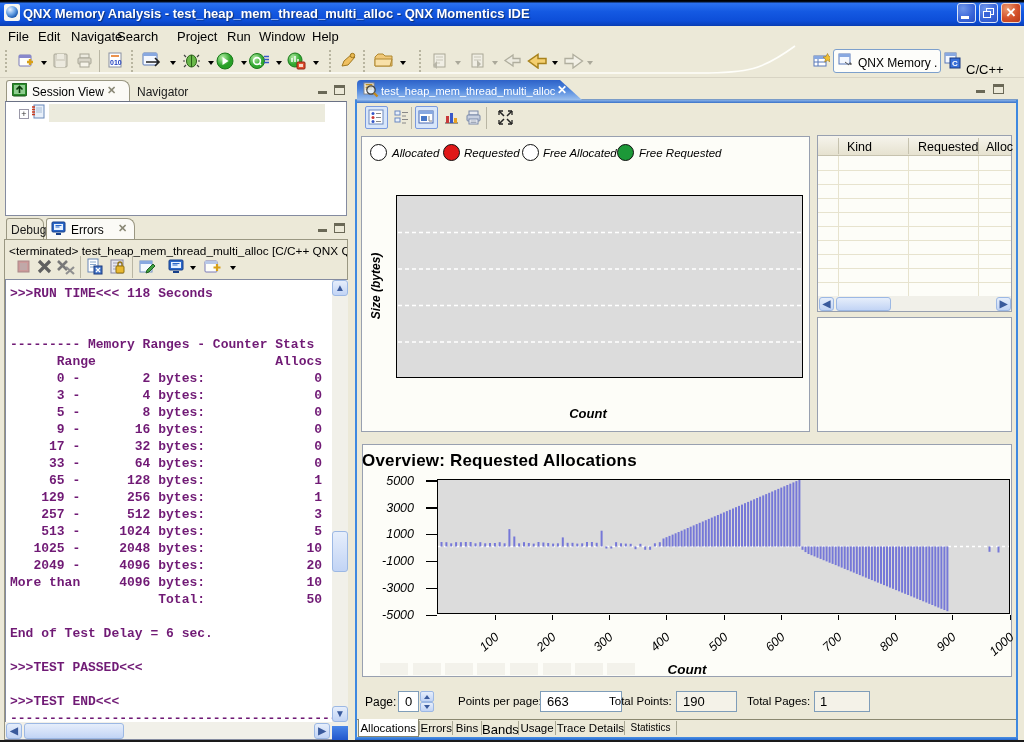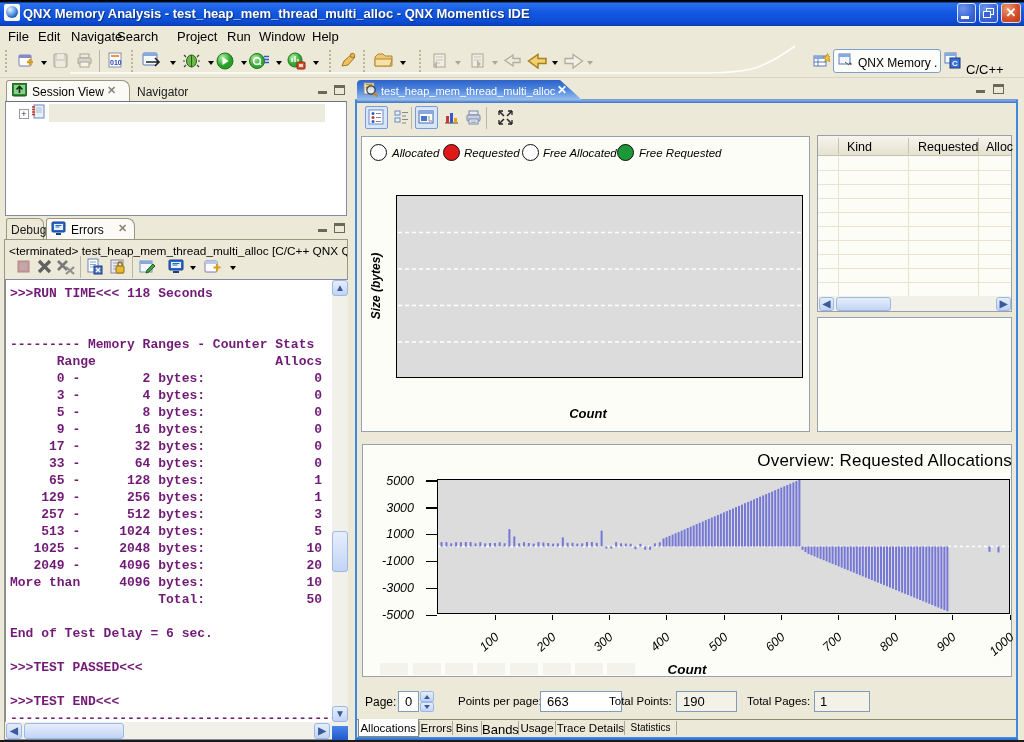--- a/index.html
+++ b/index.html
@@ -394,21 +394,21 @@
         <path d="M0 132.5h193" stroke="#e7e3ce"></path>
         <path d="M0 146.5h193" stroke="#e7e3ce"></path>
         <path d="M20.5 20v140M90.5 20v140M160.5 20v140" stroke="#e7e3ce"></path>
       </svg></div>
 <div class="a" style="left:463px;top:216px;width:193px;height:15px;background:#f1f0e9"></div>
 <div class="a xpbtn chev" style="left:464px;top:216.5px;width:15px;height:14px;line-height:11px">◀</div>
 <div class="a xpbtn" style="left:481px;top:216.5px;width:55px;height:14px"></div>
 <div class="a xpbtn chev" style="left:641px;top:216.5px;width:15px;height:14px;line-height:11px">▶</div>
 <div class="a" style="left:462px;top:237px;width:195px;height:115px;background:#fdfdf8;border:1px solid #98a0b0"></div>
 <div class="a" style="left:7px;top:364px;width:650px;height:233px;background:#fdfdf8;border:1px solid #98a0b0"></div>
-<div class="a" style="left:7px;top:371px;width:650px;text-align:right;font-weight:normal;font-size:17px;letter-spacing:0.2px">Overview: Requested Allocations</div>
+<div class="a" style="left:7px;top:371px;width:650px;text-align:left;font-weight:bold;font-size:17px;letter-spacing:0.2px">Overview: Requested Allocations</div>
 <div class="a" style="left:9px;top:393.5px;width:50px;text-align:right;font-style:italic;font-size:12.5px">5000</div>
 <div class="a" style="left:71px;top:400px;width:11px;height:1.5px;background:#000"></div>
 <div class="a" style="left:9px;top:420.5px;width:50px;text-align:right;font-style:italic;font-size:12.5px">3000</div>
 <div class="a" style="left:71px;top:427px;width:11px;height:1.5px;background:#000"></div>
 <div class="a" style="left:9px;top:447.0px;width:50px;text-align:right;font-style:italic;font-size:12.5px">1000</div>
 <div class="a" style="left:71px;top:453.5px;width:11px;height:1.5px;background:#000"></div>
 <div class="a" style="left:9px;top:474.0px;width:50px;text-align:right;font-style:italic;font-size:12.5px">-1000</div>
 <div class="a" style="left:71px;top:480.5px;width:11px;height:1.5px;background:#000"></div>
 <div class="a" style="left:9px;top:501.0px;width:50px;text-align:right;font-style:italic;font-size:12.5px">-3000</div>
 <div class="a" style="left:71px;top:507.5px;width:11px;height:1.5px;background:#000"></div>

